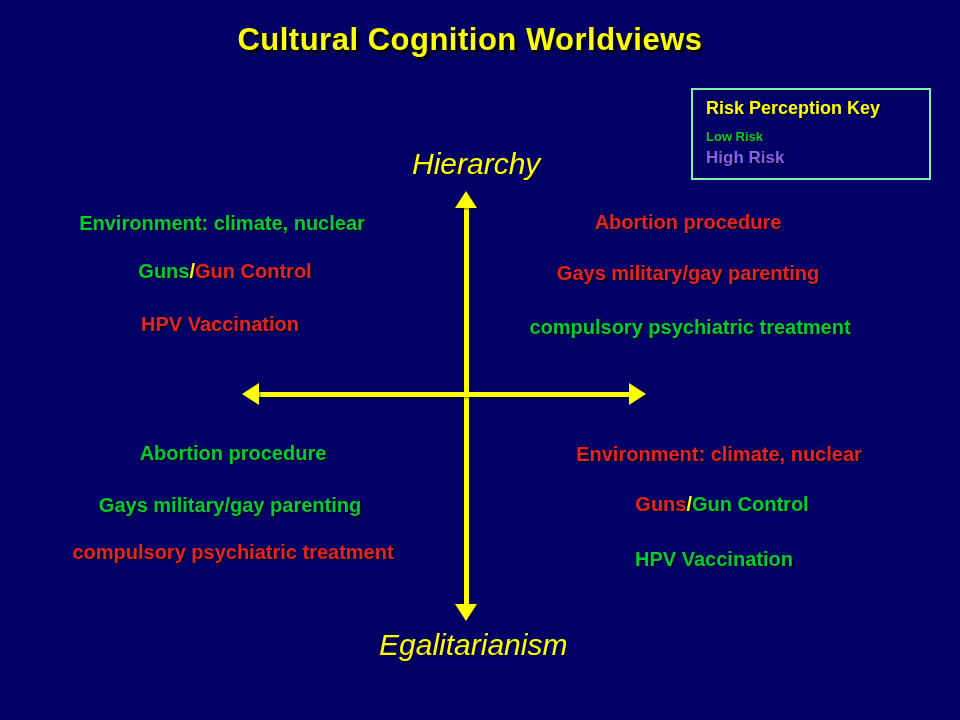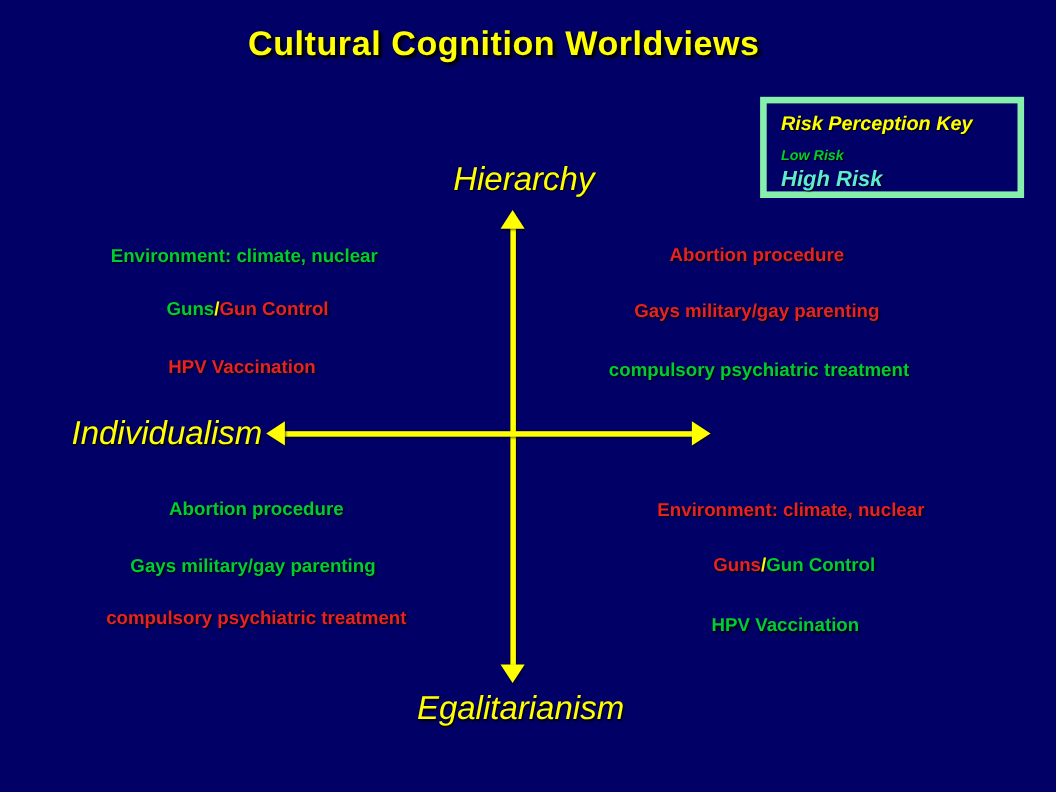--- a/index.html
+++ b/index.html
@@ -4,78 +4,75 @@
 <style>
   html, body { margin: 0; padding: 0; background: #000; }
   .slide {
     position: relative;
     width: 960px; height: 720px;
     background: #000066;
     font-family: "Liberation Sans", sans-serif;
     overflow: hidden;
   }
   .title {
-    position: absolute; top: 22px; left: 0; width: 916px;
+    position: absolute; top: 22px; left: 12px; width: 916px;
     margin: 0; text-align: center;
     color: #FFFF00; font-size: 31px; font-weight: bold;
     letter-spacing: 0.5px;
     text-shadow: 2px 2px 2px #000000, 3px 3px 3px rgba(0,0,0,0.7);
   }
   .key-box {
     position: absolute; left: 691px; top: 88px;
     width: 240px; height: 92px; box-sizing: border-box;
-    border: 6px solid #86efac;
+    border: 2px solid #86efac;
     padding: 8px 0 0 13px;
-    font-style: italic;
   }
   .key-title { color: #FFFF00; font-weight: bold; font-size: 18px; text-shadow: 1px 1px 1px #000; }
   .key-low   { color: #00CC33; font-weight: bold; font-size: 13px; margin-top: 10px; text-shadow: 1px 1px 1px #000; }
-  .key-high  { color: #5eead4; font-weight: bold; font-size: 20px; margin-top: 4px; text-shadow: 1px 1px 1px #000; }
+  .key-high  { color: #8b5cf6; font-weight: bold; font-size: 17px; margin-top: 4px; text-shadow: 1px 1px 1px #000; }
   .axis-label {
     position: absolute; color: #FFFF00;
     font-style: italic; font-size: 30px; white-space: nowrap;
     text-shadow: 1px 1px 2px #000;
   }
   .lbl-hierarchy       { left: 412px; top: 147px; }
   .lbl-individualism   { left: 65px;  top: 378px; }
   .lbl-communitarian   { left: 672px; top: 378px; }
   .lbl-egalitarianism  { left: 379px; top: 628px; text-align: right; }
   .axis-line { position: absolute; background: #FFFF00; filter: drop-shadow(1px 1px 1px rgba(0,0,0,0.6)); }
   .v-line { left: 464px; top: 205px; width: 5px; height: 402px; }
   .h-line { left: 256px; top: 392px; width: 376px; height: 5px; }
   .ah { position: absolute; width: 0; height: 0; filter: drop-shadow(1px 1px 1px rgba(0,0,0,0.6)); }
   .ah-up    { left: 455px; top: 191px; border-left: 11px solid transparent; border-right: 11px solid transparent; border-bottom: 17px solid #FFFF00; }
   .ah-down  { left: 455px; top: 604px; border-left: 11px solid transparent; border-right: 11px solid transparent; border-top: 17px solid #FFFF00; }
   .ah-left  { left: 242px; top: 383px; border-top: 11px solid transparent; border-bottom: 11px solid transparent; border-right: 17px solid #FFFF00; }
   .ah-right { left: 629px; top: 383px; border-top: 11px solid transparent; border-bottom: 11px solid transparent; border-left: 17px solid #FFFF00; }
   .item {
     position: absolute; transform: translateX(-50%);
-    font-weight: bold; font-size: 17px; white-space: nowrap;
+    font-weight: bold; font-size: 20px; white-space: nowrap;
     text-shadow: 1px 1px 2px #000;
-    margin-top: 11px;
   }
   .green  { color: #00CC33; }
   .red    { color: #E82222; }
   .yellow { color: #FFFF00; }
 </style>
 </head>
 <body>
 
 <div class="slide">
 
   <h1 class="title">Cultural Cognition Worldviews</h1>
 
   <div class="key-box">
     <div class="key-title">Risk Perception Key</div>
     <div class="key-low">Low Risk</div>
     <div class="key-high">High Risk</div>
   </div>
 
   <div class="axis-label lbl-hierarchy">Hierarchy</div>
-  <div class="axis-label lbl-individualism">Individualism</div>
   <div class="axis-label lbl-egalitarianism">Egalitarianism</div>
 
   <div class="axis-line v-line"></div>
   <div class="axis-line h-line"></div>
   <div class="ah ah-up"></div>
   <div class="ah ah-down"></div>
   <div class="ah ah-left"></div>
   <div class="ah ah-right"></div>
 
   <div class="item green" style="left:222px; top:212px;">Environment: climate, nuclear</div>

